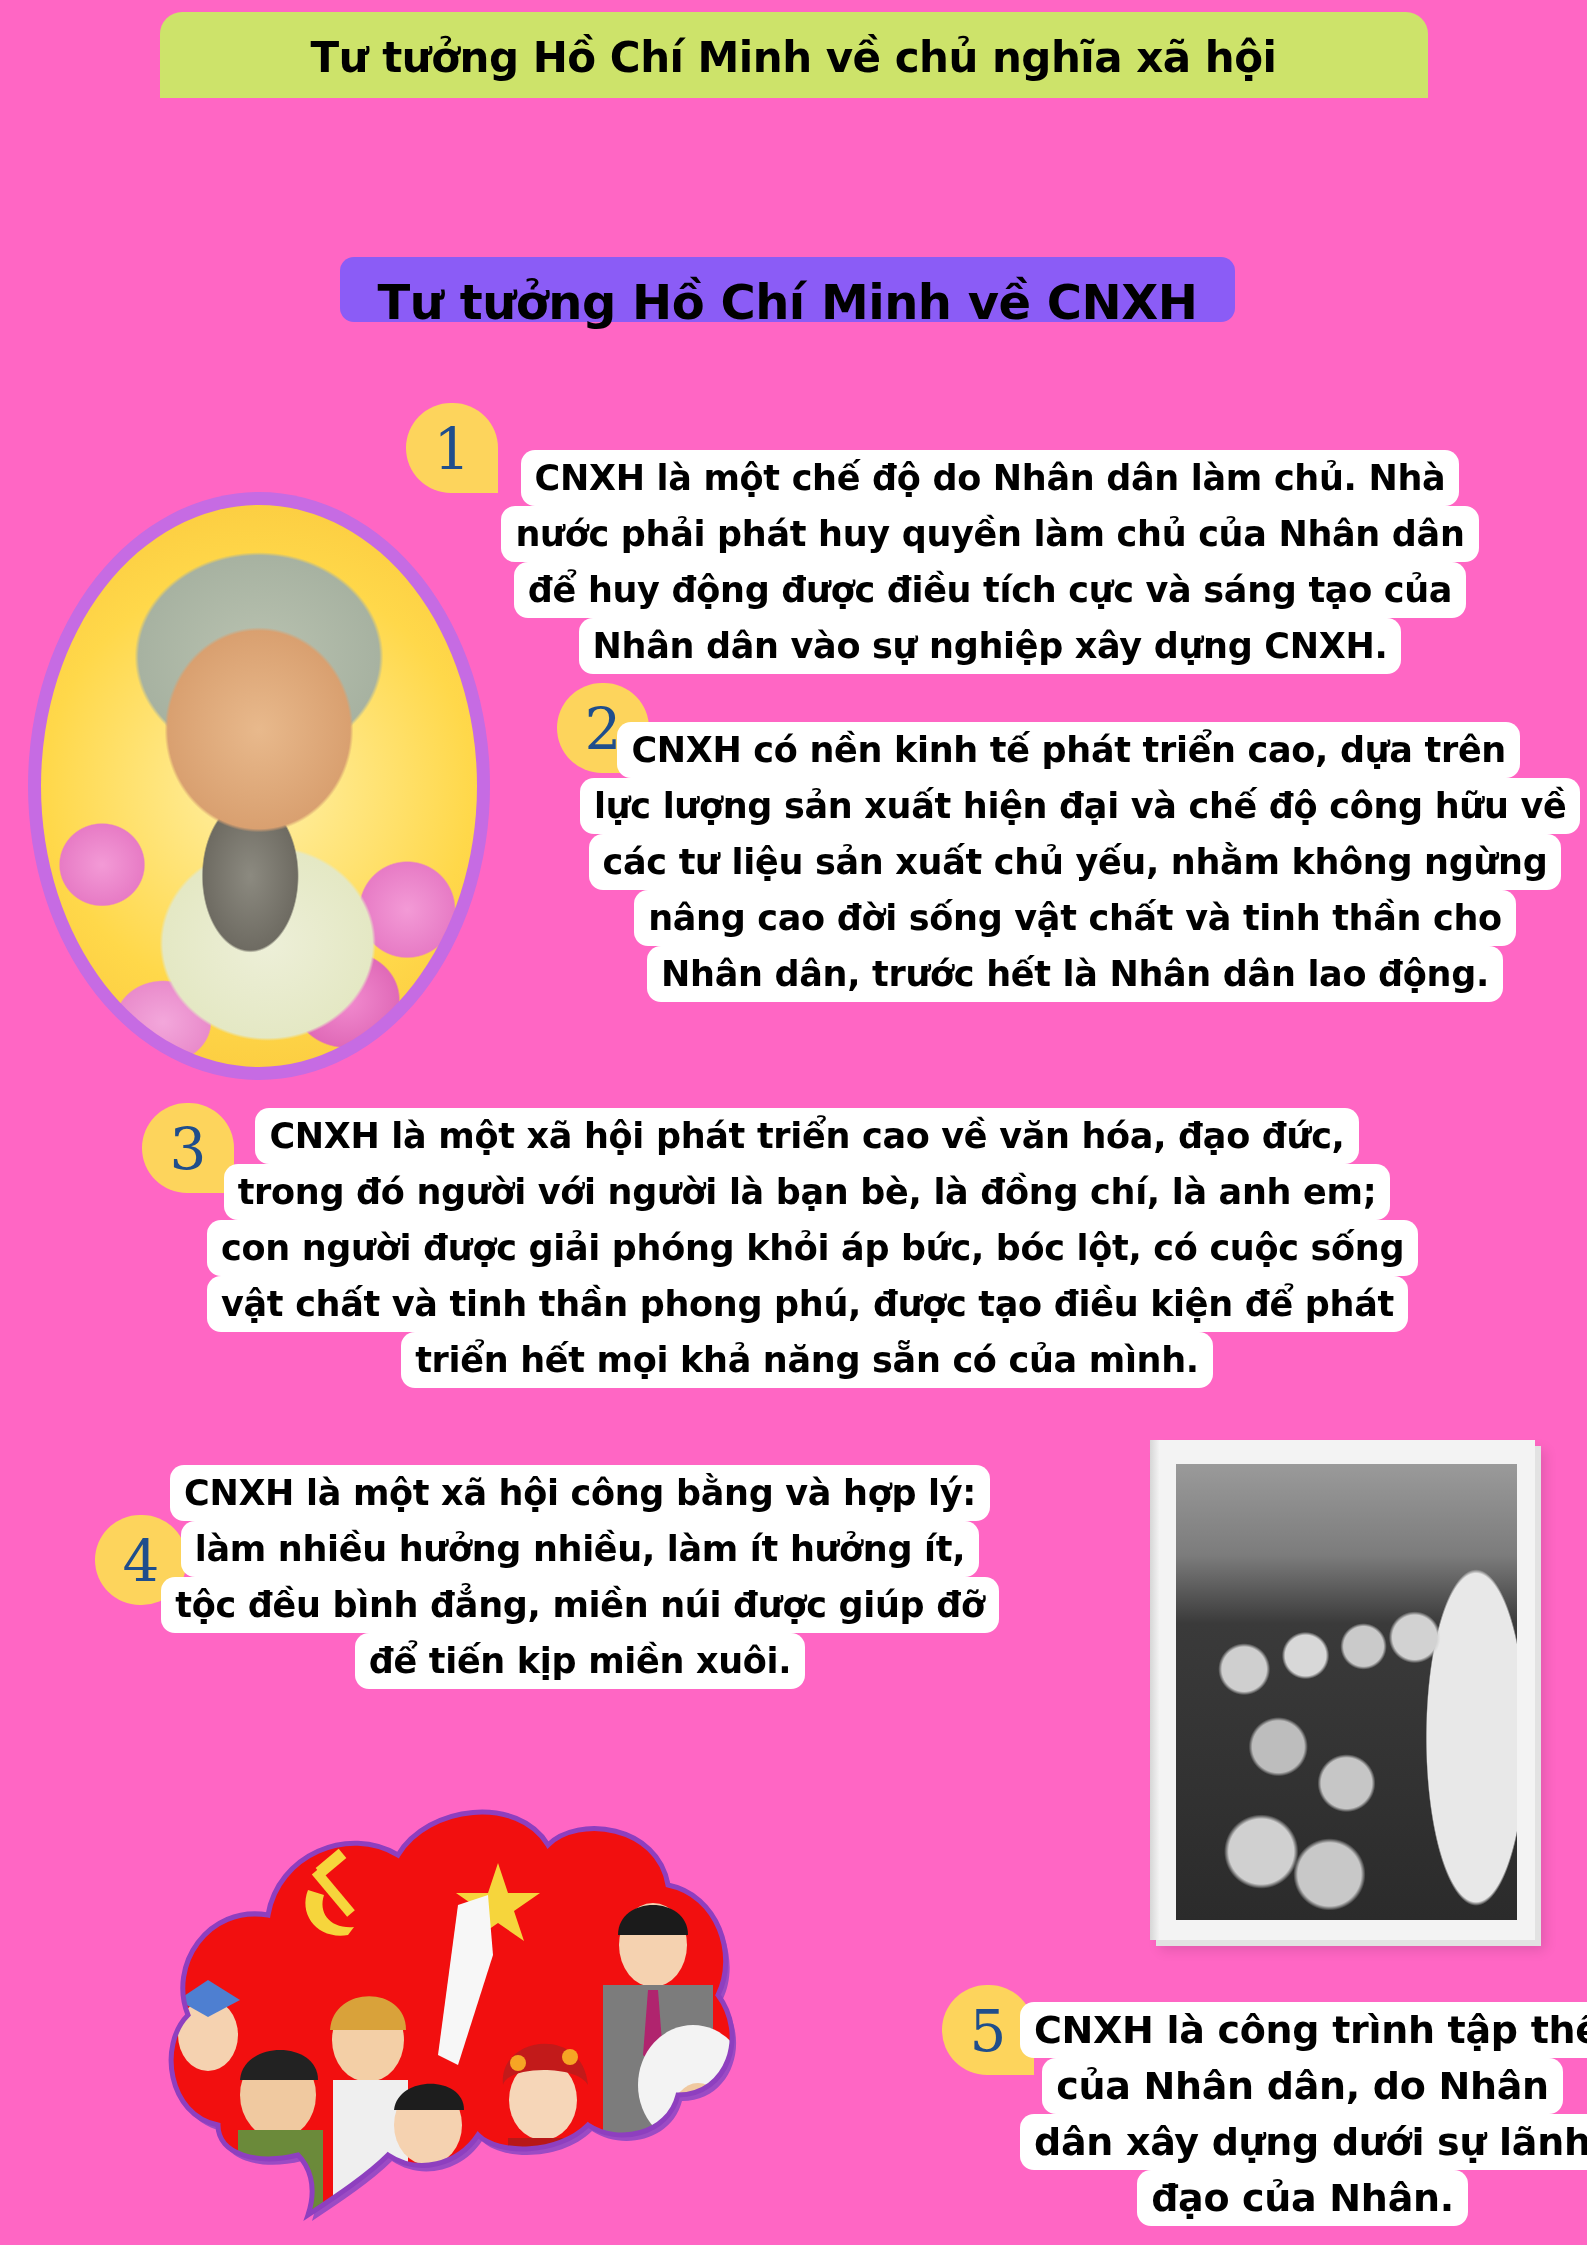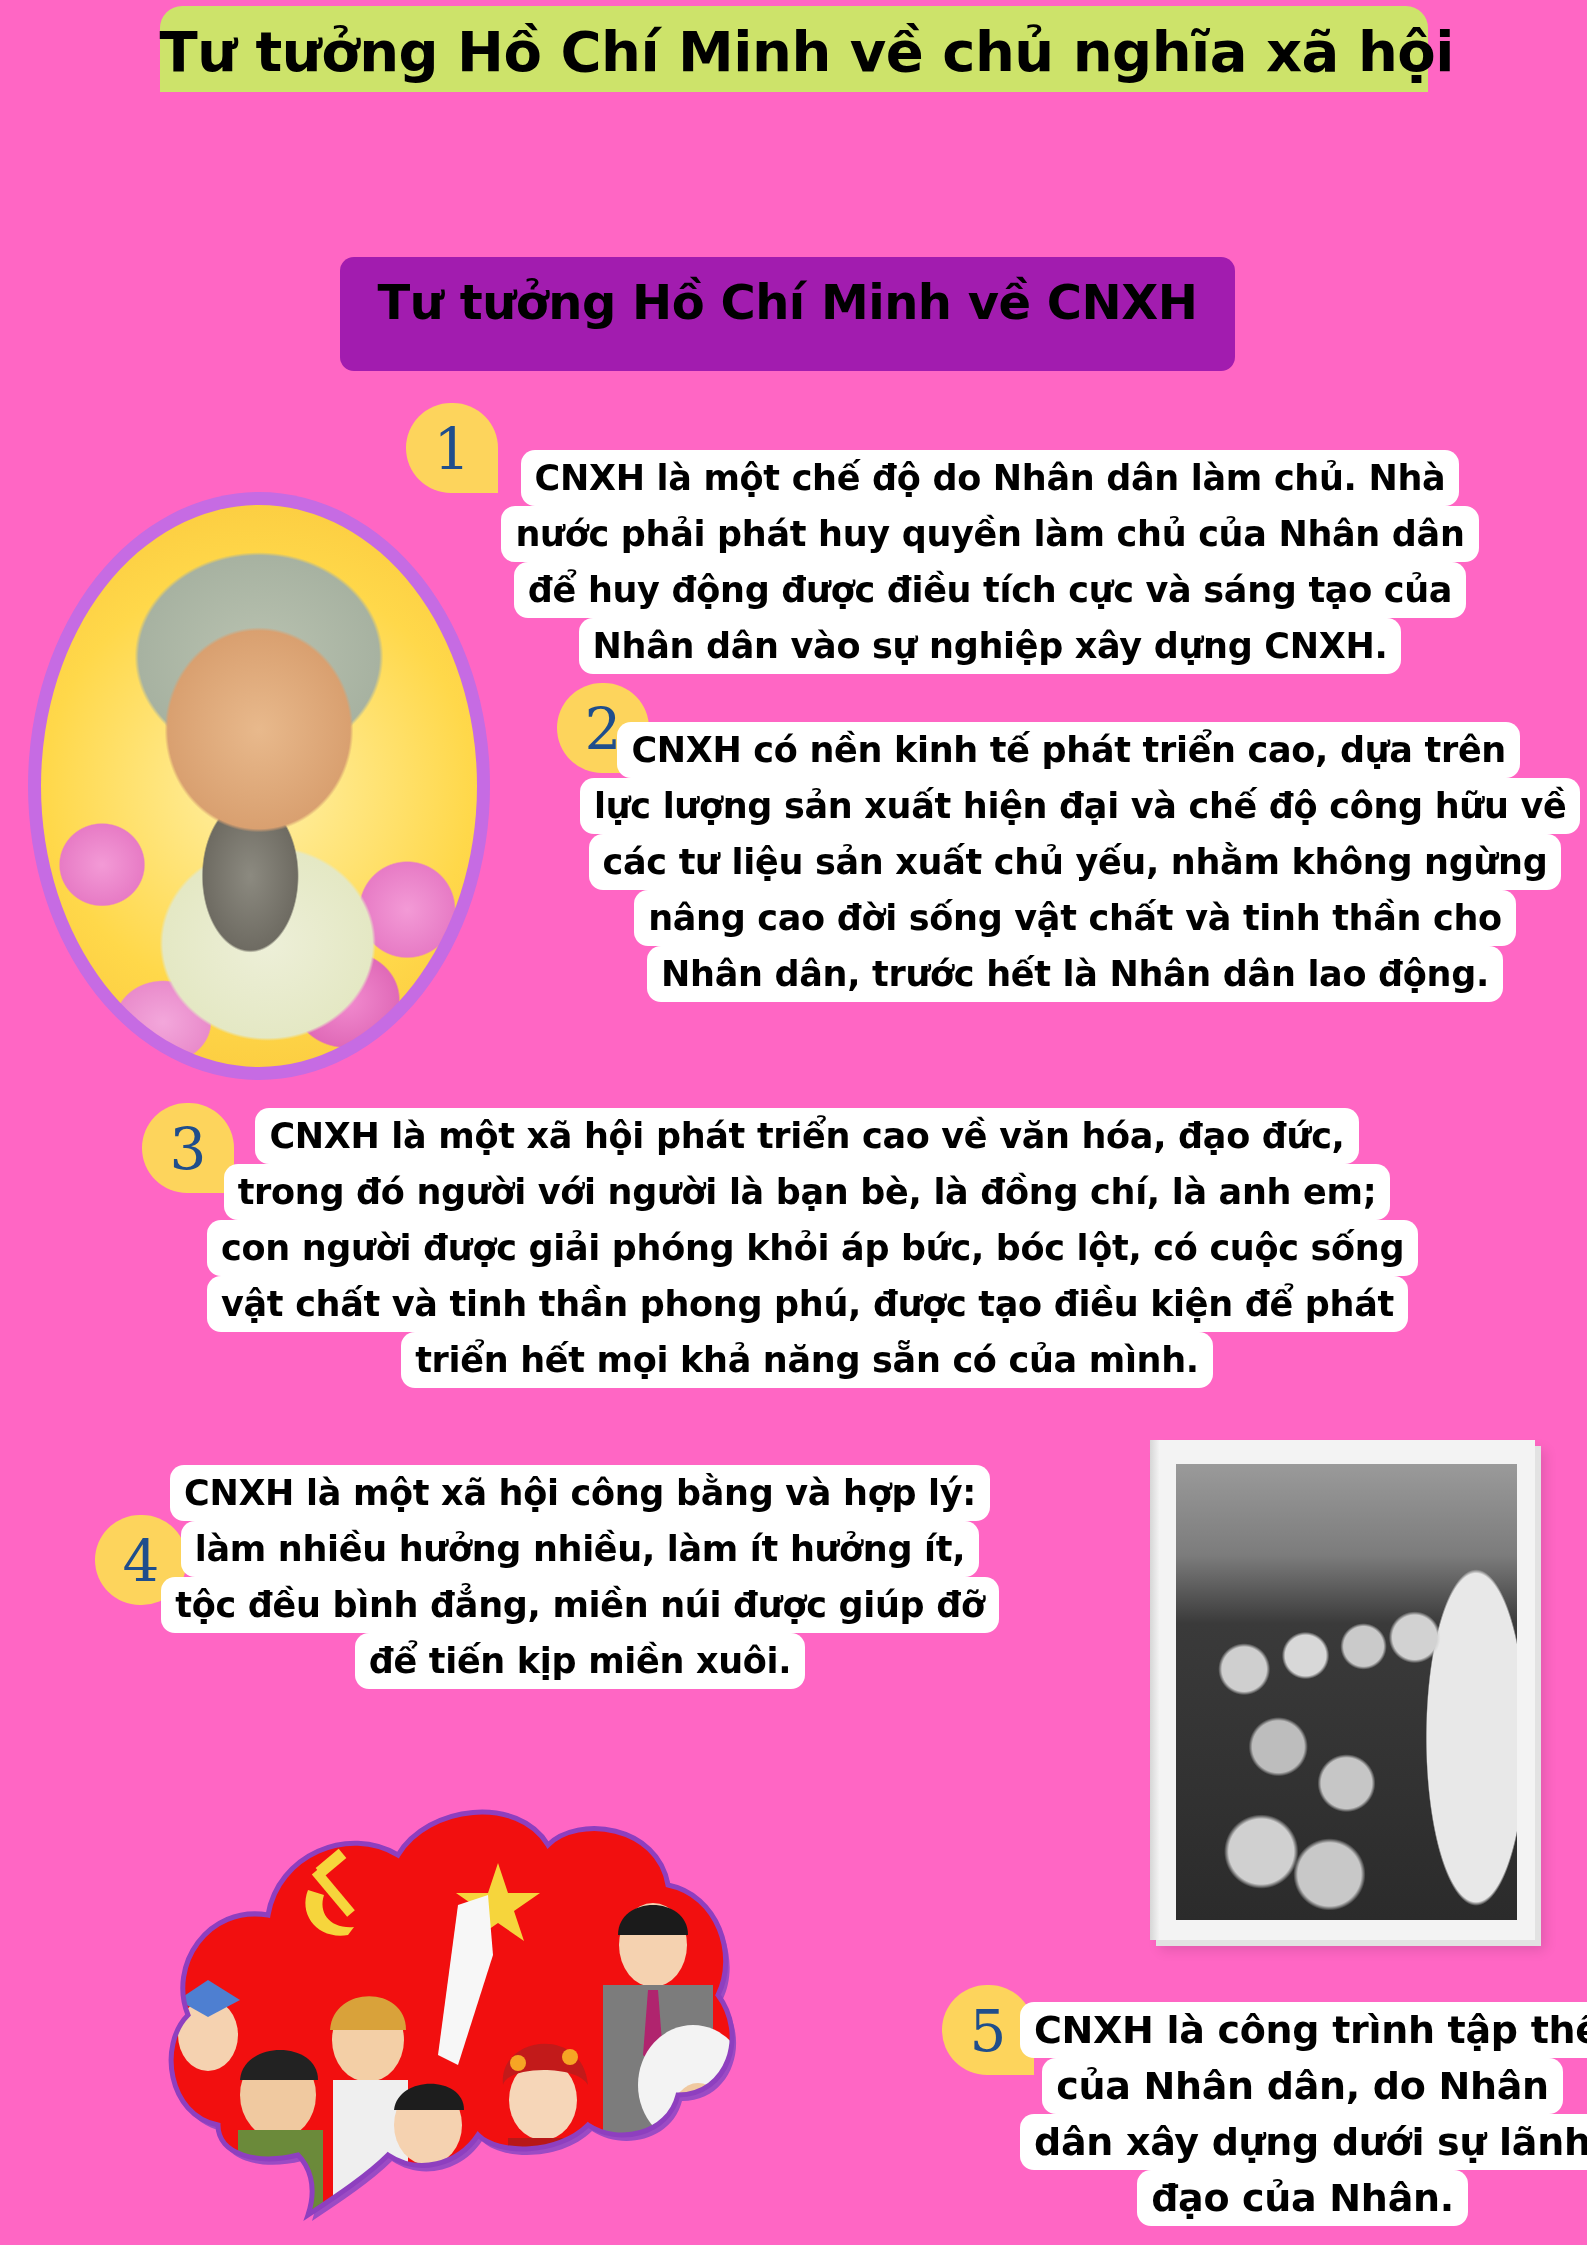--- a/index.html
+++ b/index.html
@@ -10,35 +10,35 @@
     overflow: hidden;
     font-family: "DejaVu Sans", "Liberation Sans", sans-serif;
     color: #000;
   }
   .abs { position: absolute; }
 
   
   .title-block { left: 0; top: 6px; width: 1587px; text-align: center; }
   .title-line {
     display: block;
-    margin: 0 auto;
+    margin: 6px auto;
     background: #CDE36A;
     font-weight: bold;
-    font-size: 56px;
+    font-size: 42px;
     line-height: 90px;
     white-space: nowrap;
     letter-spacing: -0.5px;
   }
   .title-line.l1 { width: 1268px; height: 86px; border-radius: 22px 22px 0 0; line-height: 92px; }
   .title-line.l2 { width: 1383px; height: 100px; border-radius: 22px; line-height: 94px; }
 
   
   .subtitle {
-    left: 340px; top: 257px; width: 895px; height: 114px;
-    background: #a21caf;
+    left: 340px; top: 257px; width: 895px; height: 65px;
+    background: #8b5cf6;
     border-radius: 14px;
     font-weight: bold;
     font-size: 48px;
     line-height: 91px;
     text-align: center;
     white-space: nowrap;
     letter-spacing: -0.5px;
   }
 
   

